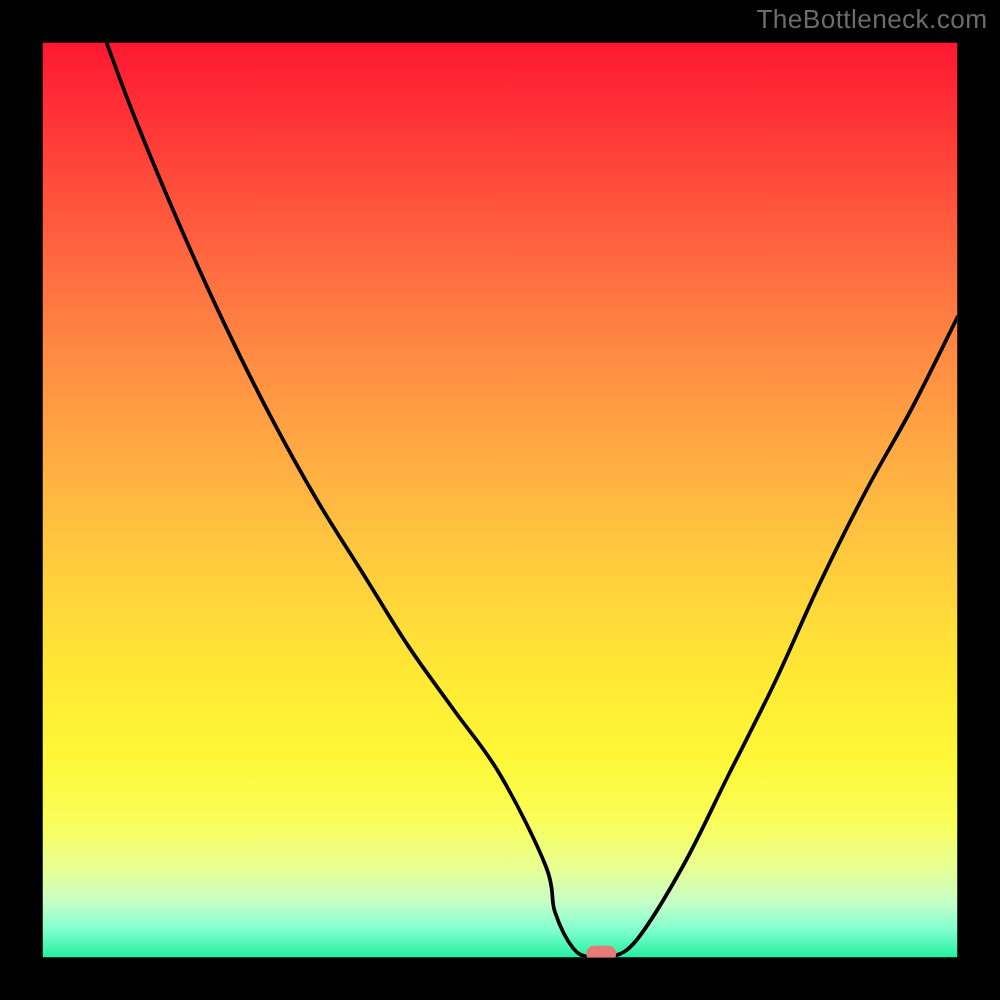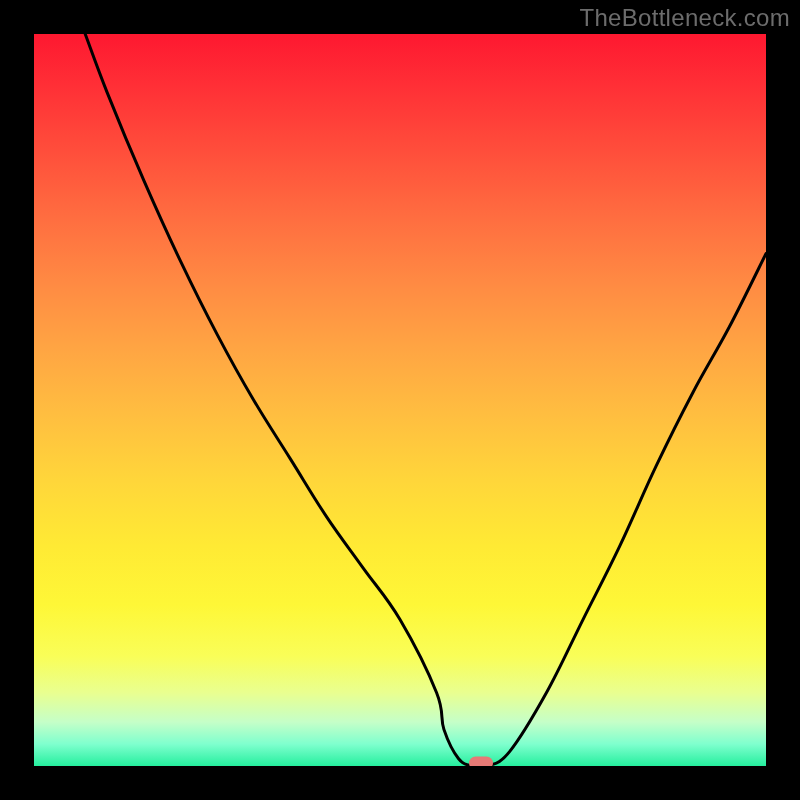--- a/index.html
+++ b/index.html
@@ -17,21 +17,21 @@
     top: 0;
     width: 800px;
     height: 800px;
     background: #000;
   }
   .watermark {
     position: absolute;
     top: 4px;
     right: 10px;
     color: #6c6c6c;
-    font-size: 24px;
+    font-size: 21px;
     font-weight: 500;
     letter-spacing: 0.3px;
     z-index: 50;
     user-select: none;
   }
   .plot-area {
     position: absolute;
     left: 34px;
     top: 34px;
     width: 732px;

